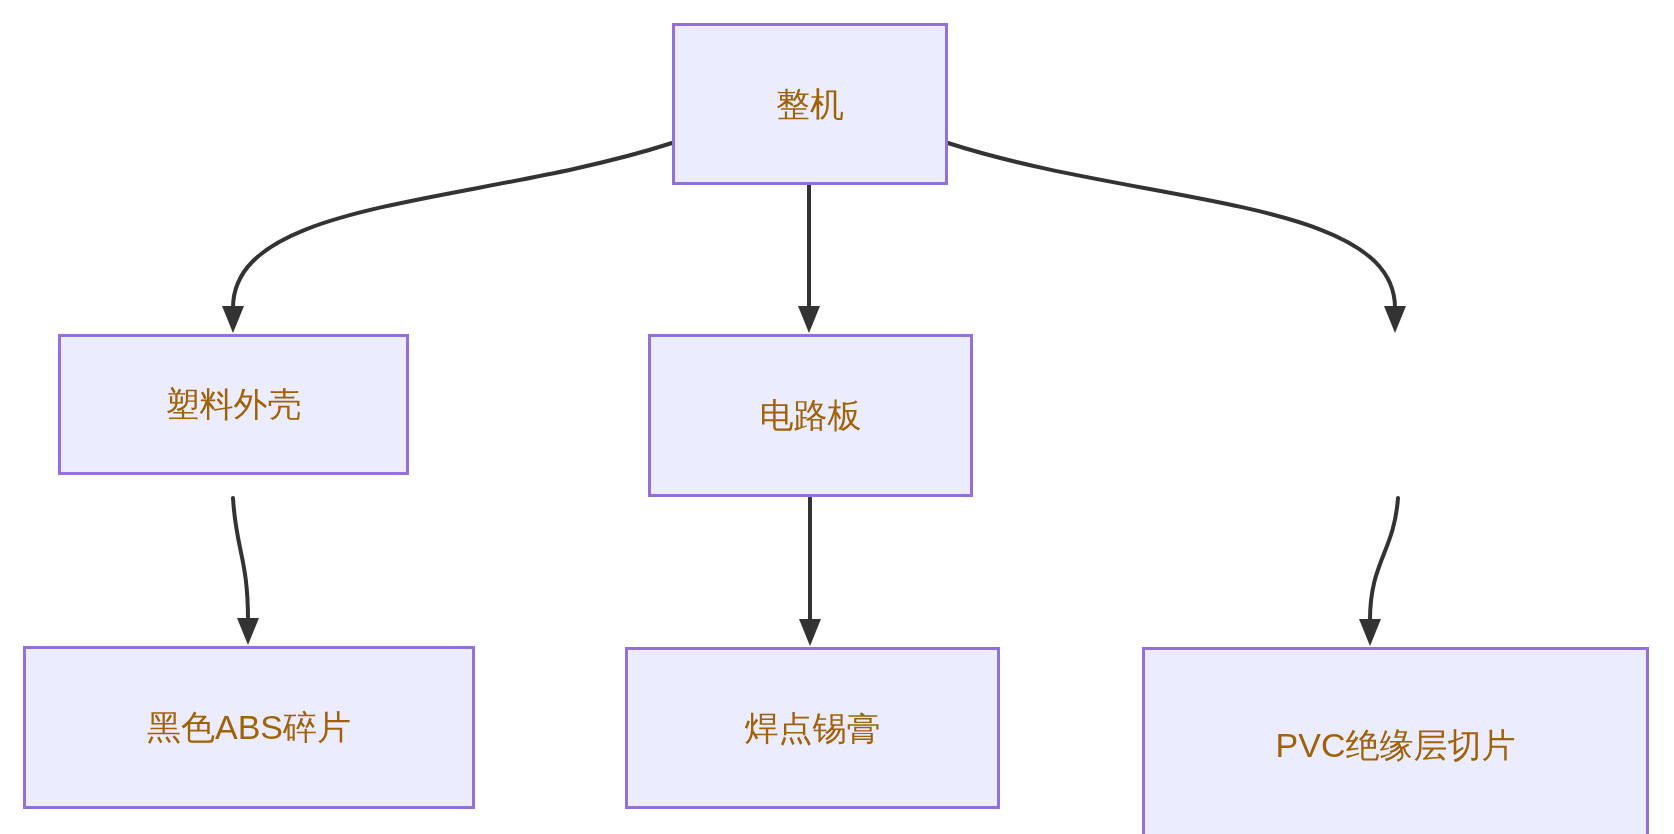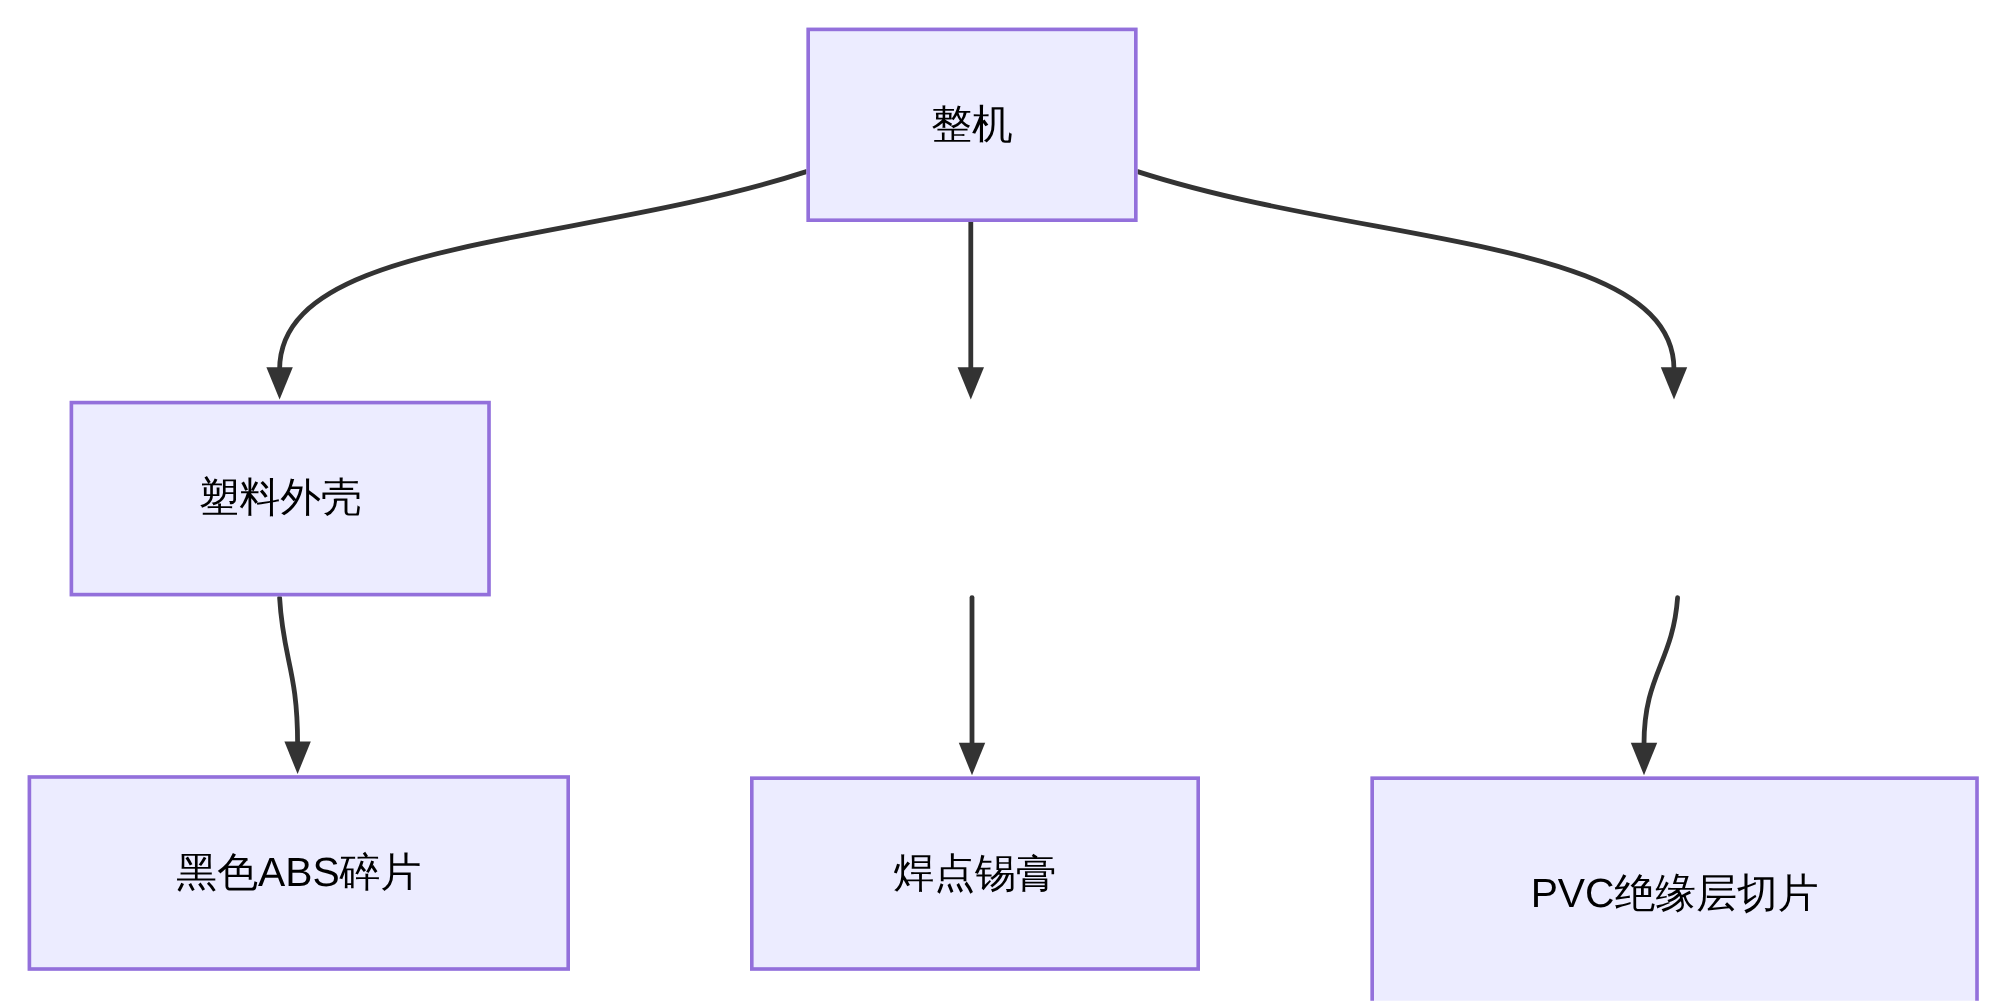--- a/index.html
+++ b/index.html
@@ -38,29 +38,29 @@
   .node {
     position: absolute;
     box-sizing: border-box;
     background: #ECECFF;
     border: 3px solid #9370DB;
     display: flex;
     align-items: center;
     justify-content: center;
   }
   .node-label {
-    color: #000000;
+    color: #a16207;
     font-size: 34px;
     line-height: 1.2;
     white-space: nowrap;
     text-align: right;
   }
   
   .n-root   { left: 672px;  top: 23px;  width: 276px; height: 162px; }
-  .n-shell  { left: 58px;   top: 334px; width: 351px; height: 163px; }
+  .n-shell  { left: 58px;   top: 334px; width: 351px; height: 141px; }
   .n-pcb    { left: 648px;  top: 334px; width: 325px; height: 163px; }
   .n-cable  { left: 1258px; top: 334px; width: 280px; height: 163px; }
   .n-abs    { left: 23px;   top: 646px; width: 452px; height: 163px; }
   .n-solder { left: 625px;  top: 647px; width: 375px; height: 162px; }
   .n-pvc    { left: 1142px; top: 647px; width: 507px; height: 196px; }
 </style>
 </head>
 <body>
 
 <div class="canvas">
@@ -99,20 +99,23 @@
   </svg>
 
   <div class="node n-root">
     <span class="node-label">整机</span>
   </div>
 
   <div class="node n-shell">
     <span class="node-label">塑料外壳</span>
   </div>
 
+  <div class="node n-pcb">
+    <span class="node-label">电路板</span>
+  </div>
 
 
   <div class="node n-solder">
     <span class="node-label">焊点锡膏</span>
   </div>
 
   <div class="node n-abs">
     <span class="node-label">黑色ABS碎片</span>
   </div>
 

